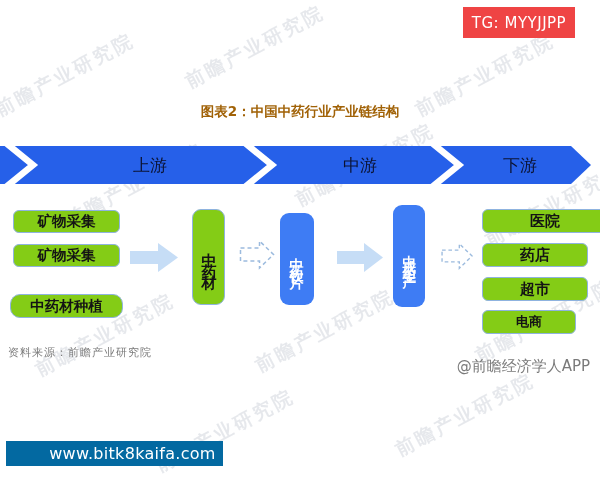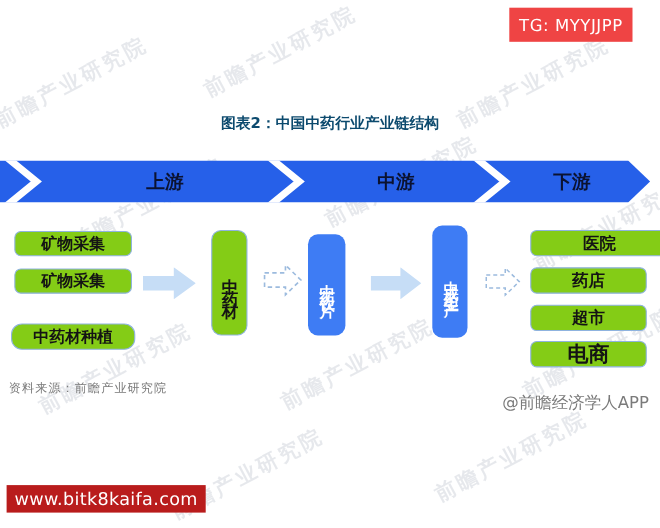--- a/index.html
+++ b/index.html
@@ -10,46 +10,46 @@
   .abs{position:absolute;}
   .watermark{
     position:absolute;color:#d3d7de;opacity:.55;font-size:19px;font-weight:bold;
     letter-spacing:3px;transform:rotate(-28deg);white-space:nowrap;pointer-events:none;
   }
   #tg-badge{
     left:463px;top:7px;width:112px;height:31px;background:#ef4444;color:#fff;
     display:flex;align-items:center;justify-content:center;font-size:15px;letter-spacing:.5px;
   }
   #title{
-    left:0;top:103px;width:600px;text-align:center;font-size:13.5px;font-weight:bold;color:#0c4a6e;
+    left:0;top:103px;width:600px;text-align:center;font-size:13.5px;font-weight:bold;color:#a16207;
   }
   #ribbon-svg{left:0;top:146px;}
   .ribbon-label{
     position:absolute;top:154px;width:100px;text-align:center;
-    font-size:17px;font-weight:bold;color:#0b1230;
+    font-size:17px;font-weight:normal;color:#0b1230;
   }
   .wbox{
     position:absolute;background:#84cc16;border:1.5px solid #8fb3df;border-radius:6px;
     display:flex;align-items:center;justify-content:center;
     font-weight:bold;color:#141414;font-size:14.5px;box-sizing:border-box;
   }
   .bluebox{
     position:absolute;background:#3e7cf4;border-radius:9px;
     display:flex;align-items:center;justify-content:center;
     font-weight:bold;color:#ffffff;box-sizing:border-box;
   }
   .vtext{writing-mode:vertical-rl;text-orientation:upright;line-height:1;}
   .v3{letter-spacing:11px;font-size:15px;}
   .v4{letter-spacing:6px;font-size:14px;}
   .v5{letter-spacing:5px;font-size:13.5px;}
   #source-note{left:8px;top:345px;font-size:11px;color:#7a7a7a;letter-spacing:1px;}
   #credit-note{right:10px;top:357px;font-size:15px;color:#7a7a7a;}
   #bottom-bar{
-    left:6px;top:441px;width:181px;height:25px;background:#b91c1c;color:#fff;
-    display:flex;align-items:center;justify-content:center;font-size:16px;letter-spacing:.3px;
+    left:6px;top:441px;width:181px;height:25px;background:#0369a1;color:#fff;
+    display:flex;align-items:center;justify-content:center;font-size:16px;letter-spacing:.3px;padding-left:36px;
   }
 </style>
 </head>
 <body>
 
 <div id="stage">
 
   <div class="watermark" style="left:-12px;top:62px;">前瞻产业研究院</div>
   <div class="watermark" style="left:178px;top:34px;">前瞻产业研究院</div>
   <div class="watermark" style="left:408px;top:62px;">前瞻产业研究院</div>
@@ -104,20 +104,20 @@
     <span class="vtext v5">中成药生产</span>
   </div>
 
   <svg class="abs" style="left:440px;top:241px;" width="35" height="30" viewBox="0 0 36 33">
     <path d="M1,10 H20 V3 L34,16.5 L20,30 V23 H1 Z" fill="none" stroke="#9cbbde" stroke-width="1.5" stroke-dasharray="4 3"></path>
   </svg>
 
   <div class="wbox" style="left:482px;top:209px;width:126px;height:24px;font-size:15px;">医院</div>
   <div class="wbox" style="left:482px;top:277px;width:106px;height:24px;font-size:15px;">超市</div>
   <div class="wbox" style="left:482px;top:243px;width:106px;height:24px;font-size:15px;">药店</div>
-  <div class="wbox" style="left:482px;top:310px;width:106px;height:24px;font-size:19px;">电商</div>
+  <div class="wbox" style="left:482px;top:310px;width:94px;height:24px;font-size:13px;">电商</div>
 
   <div id="source-note" class="abs">资料来源：前瞻产业研究院</div>
   <div id="credit-note" class="abs">@前瞻经济学人APP</div>
 
   <div id="bottom-bar" class="abs">www.bitk8kaifa.com</div>
 
 </div>
 
 </body></html>

